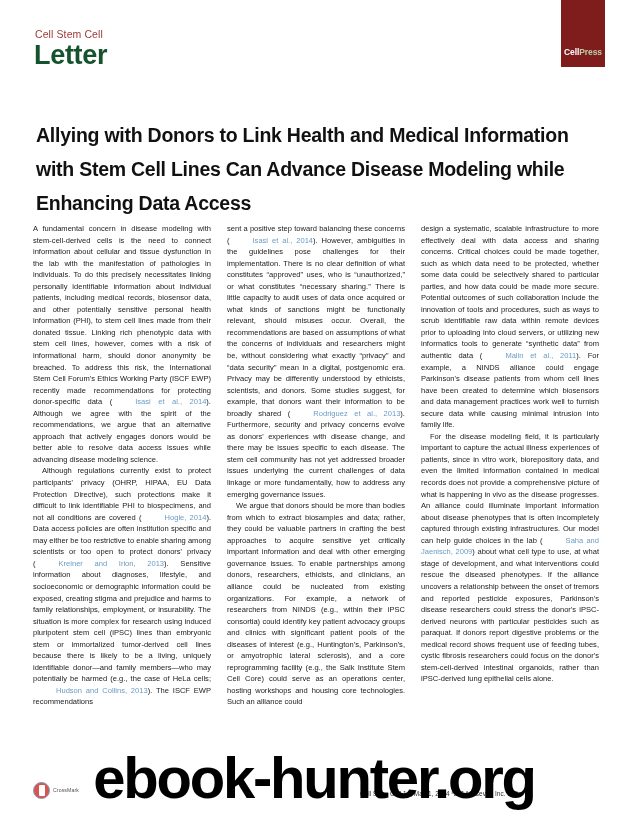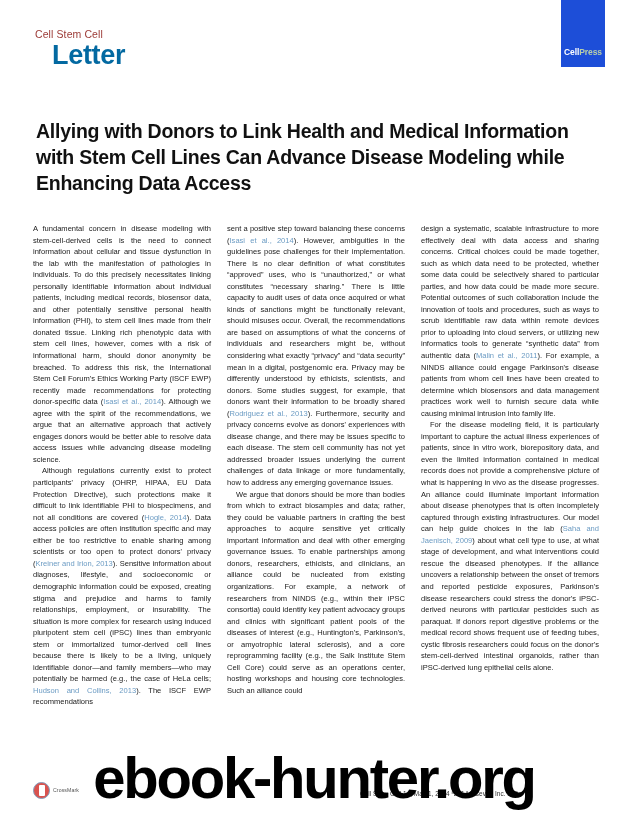--- a/index.html
+++ b/index.html
@@ -31,31 +31,30 @@
     font-weight: normal;
     color: #9c3a36;
     letter-spacing: 0.1px;
   }
   .article-type {
     position: absolute;
     left: 34px;
     top: 40px;
     font-size: 27px;
     font-weight: bold;
-    color: #0369a1;
+    color: #14532d;
     letter-spacing: -0.3px;
-    margin-left: 18px;
   }
   .cellpress-logo {
     position: absolute;
     right: 23px;
     top: 0;
     width: 44px;
     height: 67px;
-    background: #1d4ed8;
+    background: #7f1d1d;
   }
   .cellpress-logo .cp-text {
     position: absolute;
     left: 0;
     right: 0;
     bottom: 10px;
     text-align: center;
     font-size: 8.5px;
     font-weight: bold;
     color: #ffffff;
@@ -67,21 +66,21 @@
   }
 
   
   .article-title {
     position: absolute;
     left: 36px;
     top: 105px;
     width: 540px;
     font-size: 19.5px;
     font-weight: bold;
-    line-height: 26px;
+    line-height: 34px;
     letter-spacing: -0.25px;
     color: #111111;
   }
 
   
   .columns {
     position: absolute;
     left: 33px;
     top: 203px;
     width: 566px;
@@ -99,20 +98,21 @@
     margin-top: 20px;
   }
   .col p {
     margin: 0;
   }
   .col p + p {
     text-indent: 9px;
   }
   .cite {
     color: #6b9bc3;
+    padding-left: 23px;
   }
   .ital {
   }
 
   
   .crossmark {
     position: absolute;
     left: 33px;
     top: 782px;
     width: 62px;

